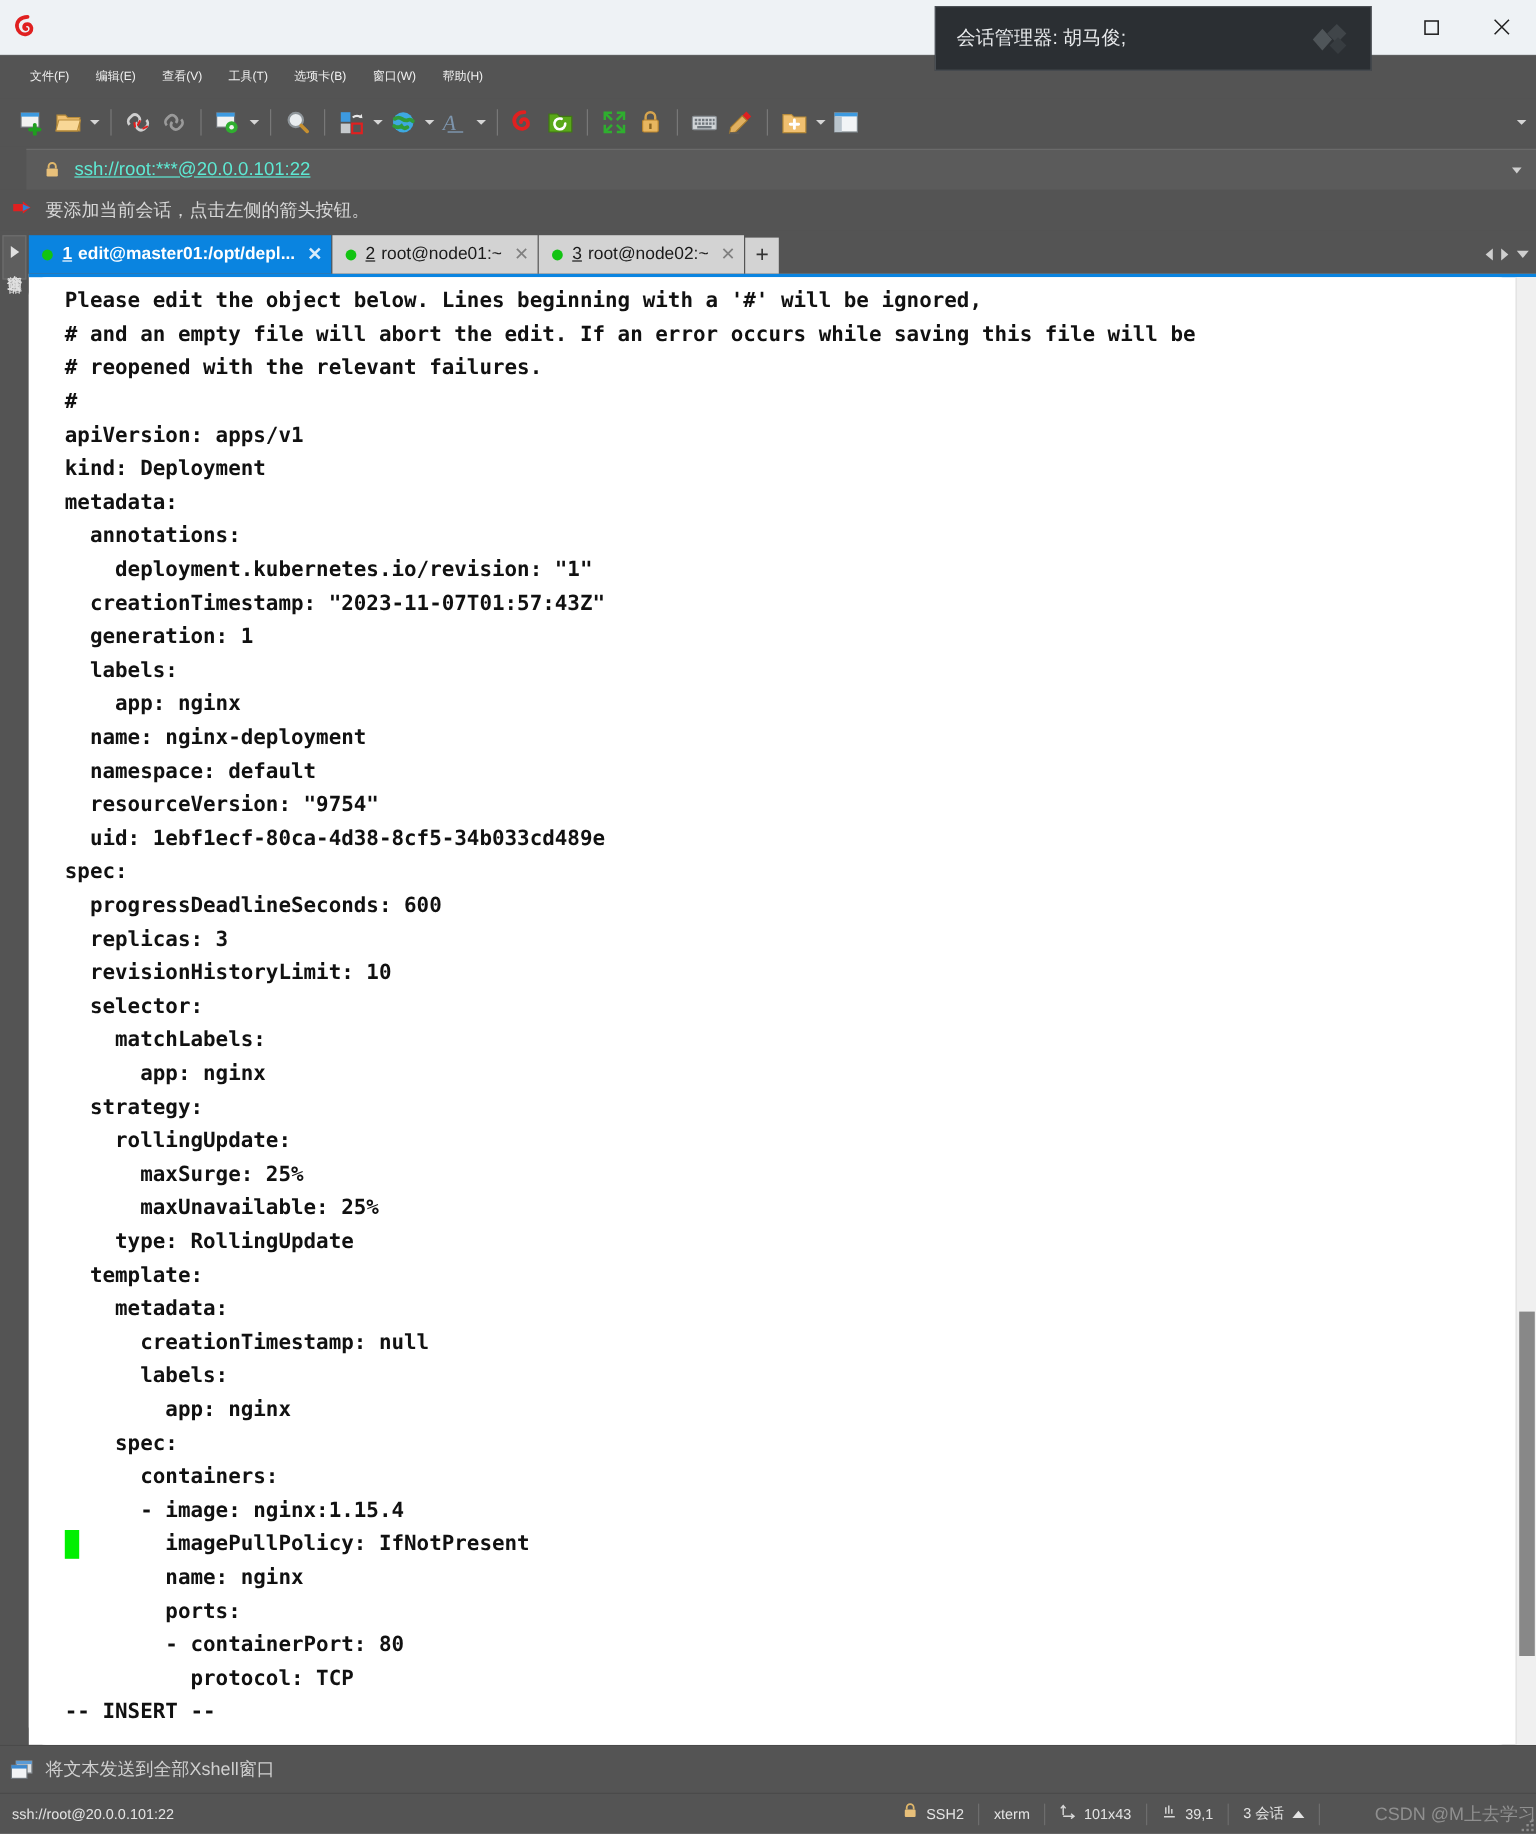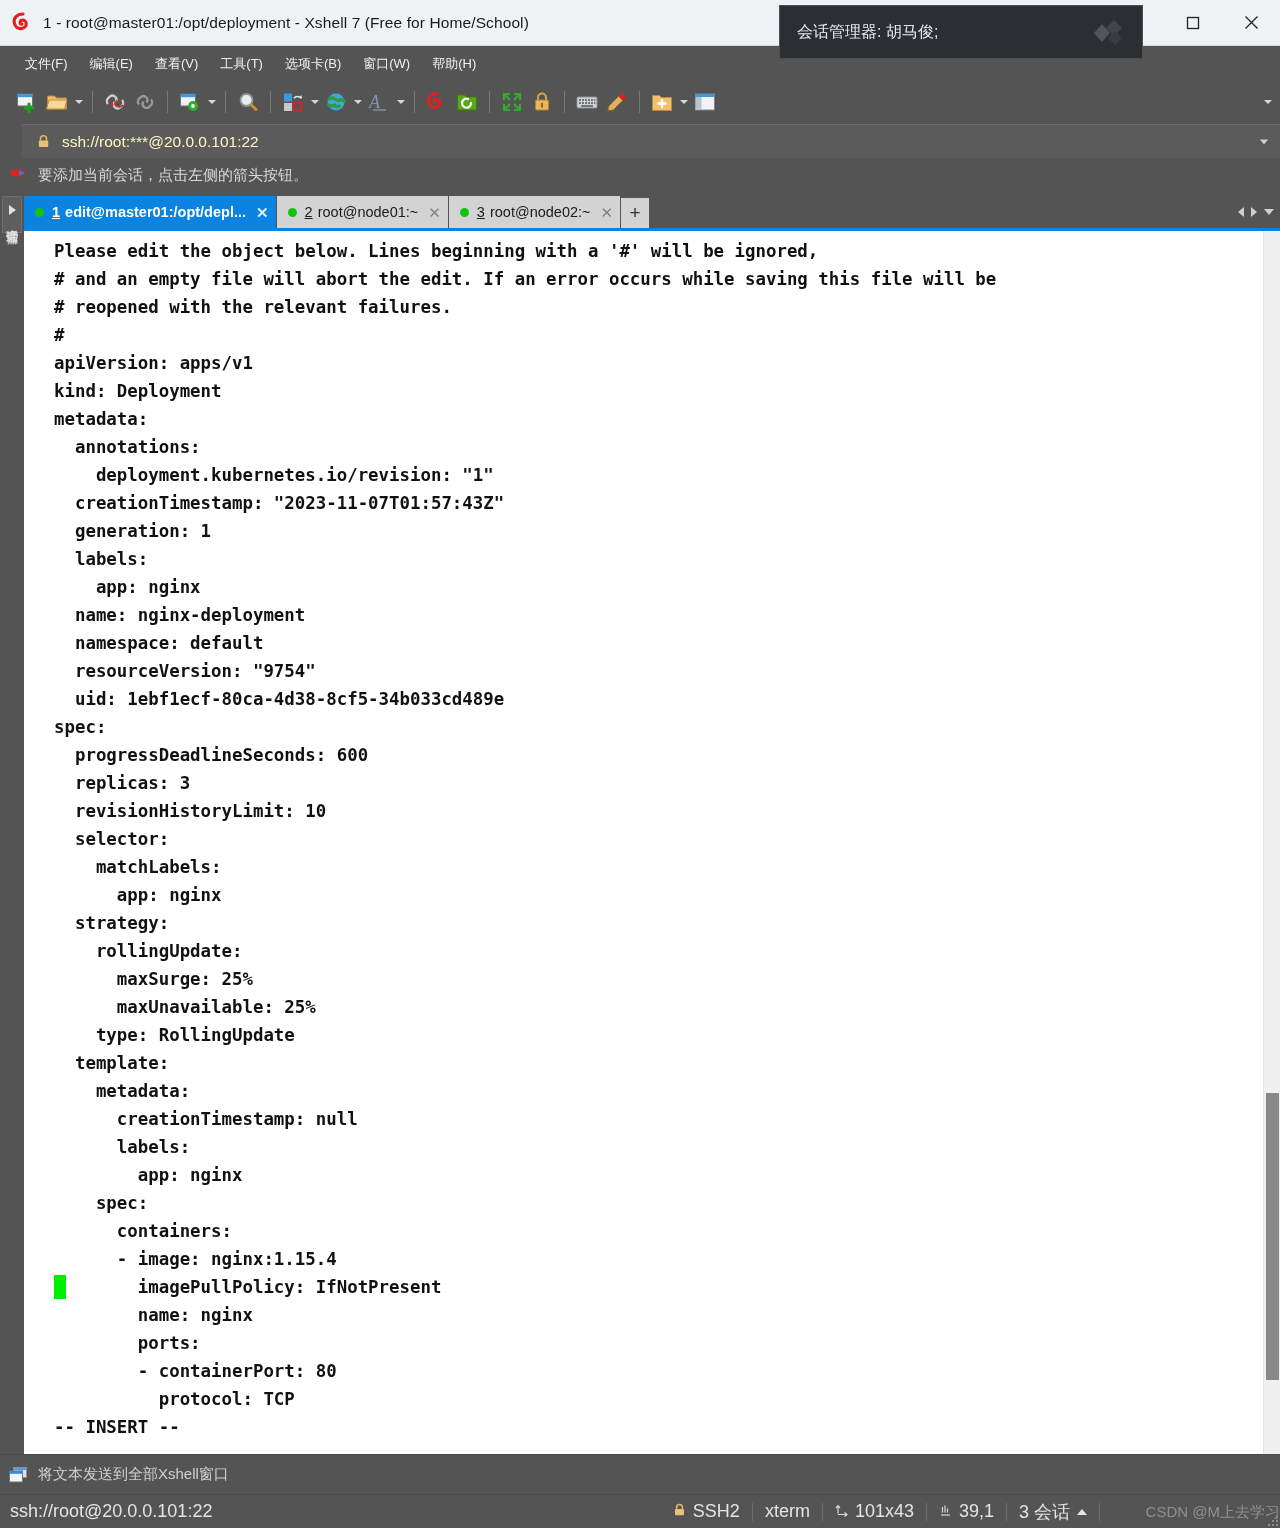--- a/index.html
+++ b/index.html
@@ -37,21 +37,21 @@
   .win-btn svg { display: block; }
 
   
   .menubar {
     height: 36px; background: #545454;
     display: flex; align-items: center;
     padding-left: 16px; flex: none;
     position: relative;
   }
   .menu-item {
-    font-size: 13px; color: #f0f0f0;
+    font-size: 10px; color: #f0f0f0;
     padding: 3px 9px; margin-right: 4px;
     white-space: nowrap; cursor: default;
   }
 
   
   .speak-overlay {
     position: absolute; left: 779px; top: 5px;
     width: 364px; height: 54px;
     background: #2b2f33; border: 1px solid #4a4f54;
     display: flex; align-items: center;
@@ -105,21 +105,21 @@
   
   .addressbar {
     height: 34px; background: #5b5b5b;
     display: flex; align-items: center;
     margin: 2px 0 0 22px; flex: none;
     border-top: 1px solid #6a6a6a;
     position: relative;
   }
   .addr-lock { margin-left: 14px; margin-right: 11px; flex: none; display:flex; }
   .addr-text {
-    font-size: 15.5px; color: #fef9c3; white-space: nowrap;
+    font-size: 15.5px; color: #5eead4; white-space: nowrap; text-decoration: underline;
   }
   .addr-caret {
     position: absolute; right: 12px; top: 50%; transform: translateY(-50%);
     width: 0; height: 0;
     border-left: 4.5px solid transparent;
     border-right: 4.5px solid transparent;
     border-top: 5px solid #cfcfcf;
   }
 
   
@@ -253,21 +253,21 @@
   .sendbar-icon { margin-right: 10px; flex: none; display: flex; }
   .sendbar-text { font-size: 15px; color: #d0d0d0; white-space: nowrap; }
 
   
   .statusbar {
     height: 34px; background: #545454;
     display: flex; align-items: center;
     flex: none; position: relative;
     border-top: 1px solid #4a4a4a;
   }
-  .sb-text { font-size: 18px; color: #e4e4e4; white-space: nowrap; }
+  .sb-text { font-size: 12px; color: #e4e4e4; white-space: nowrap; }
   .sb-left { margin-left: 10px; }
   .sb-spacer { flex: 1; }
   .sb-cell {
     display: flex; align-items: center; gap: 7px;
     padding: 0 12px; height: 100%;
   }
   .sb-sep { width: 1px; height: 18px; background: #6d6d6d; }
   .sb-caret {
     width: 0; height: 0;
     border-left: 5px solid transparent;
@@ -293,21 +293,20 @@
 <body>
 
 <div class="titlebar">
   <div class="title-logo">
     <svg width="22" height="22" viewBox="0 0 22 22">
       <path d="M11 2 C5 2 1.5 6 2.2 10.5 C2.8 14.5 6 17 9.5 16.6 C12.5 16.2 14.5 14 14.2 11.4
                C13.9 9.2 12.2 7.8 10.3 8.1 C8.8 8.3 7.9 9.5 8.1 10.8 C8.25 11.8 9.1 12.4 9.9 12.2" fill="none" stroke="#e02020" stroke-width="3.1" stroke-linecap="round"></path>
       <path d="M11 2 C16 2.3 19.5 5.5 20 9.5" fill="none" stroke="#e02020" stroke-width="2.6" stroke-linecap="round" opacity="0"></path>
     </svg>
   </div>
-  <div class="title-text">1 - root@master01:/opt/deployment - Xshell 7 (Free for Home/School)</div>
   <div class="titlebar-spacer"></div>
   <div class="win-btns">
     <div class="win-btn">
       <svg width="14" height="14" viewBox="0 0 14 14">
           <path d="M1 7 H13" stroke="#222" stroke-width="1.3"></path>
         </svg>
     </div>
     <div class="win-btn">
       <svg width="14" height="14" viewBox="0 0 14 14">
           <rect x="1.5" y="1.5" width="11" height="11" fill="none" stroke="#222" stroke-width="1.3"></rect>

